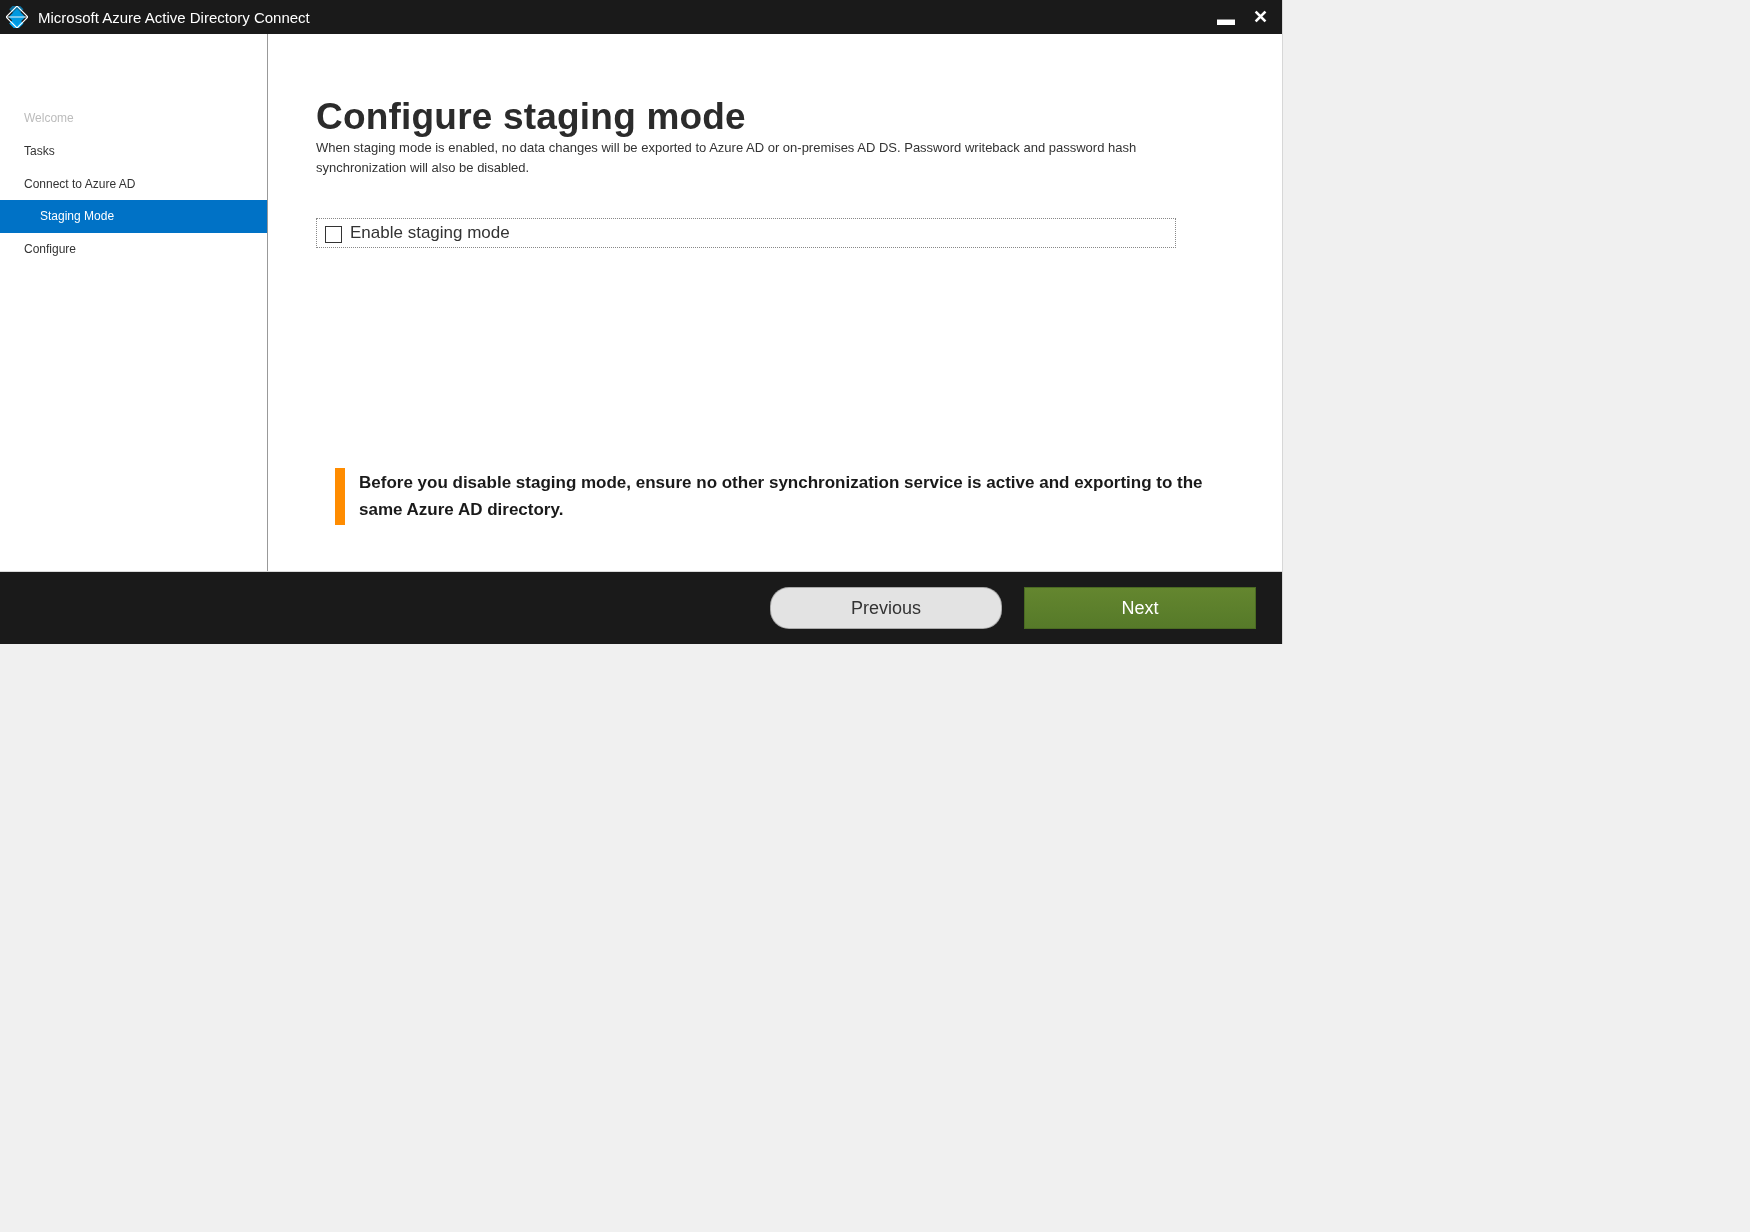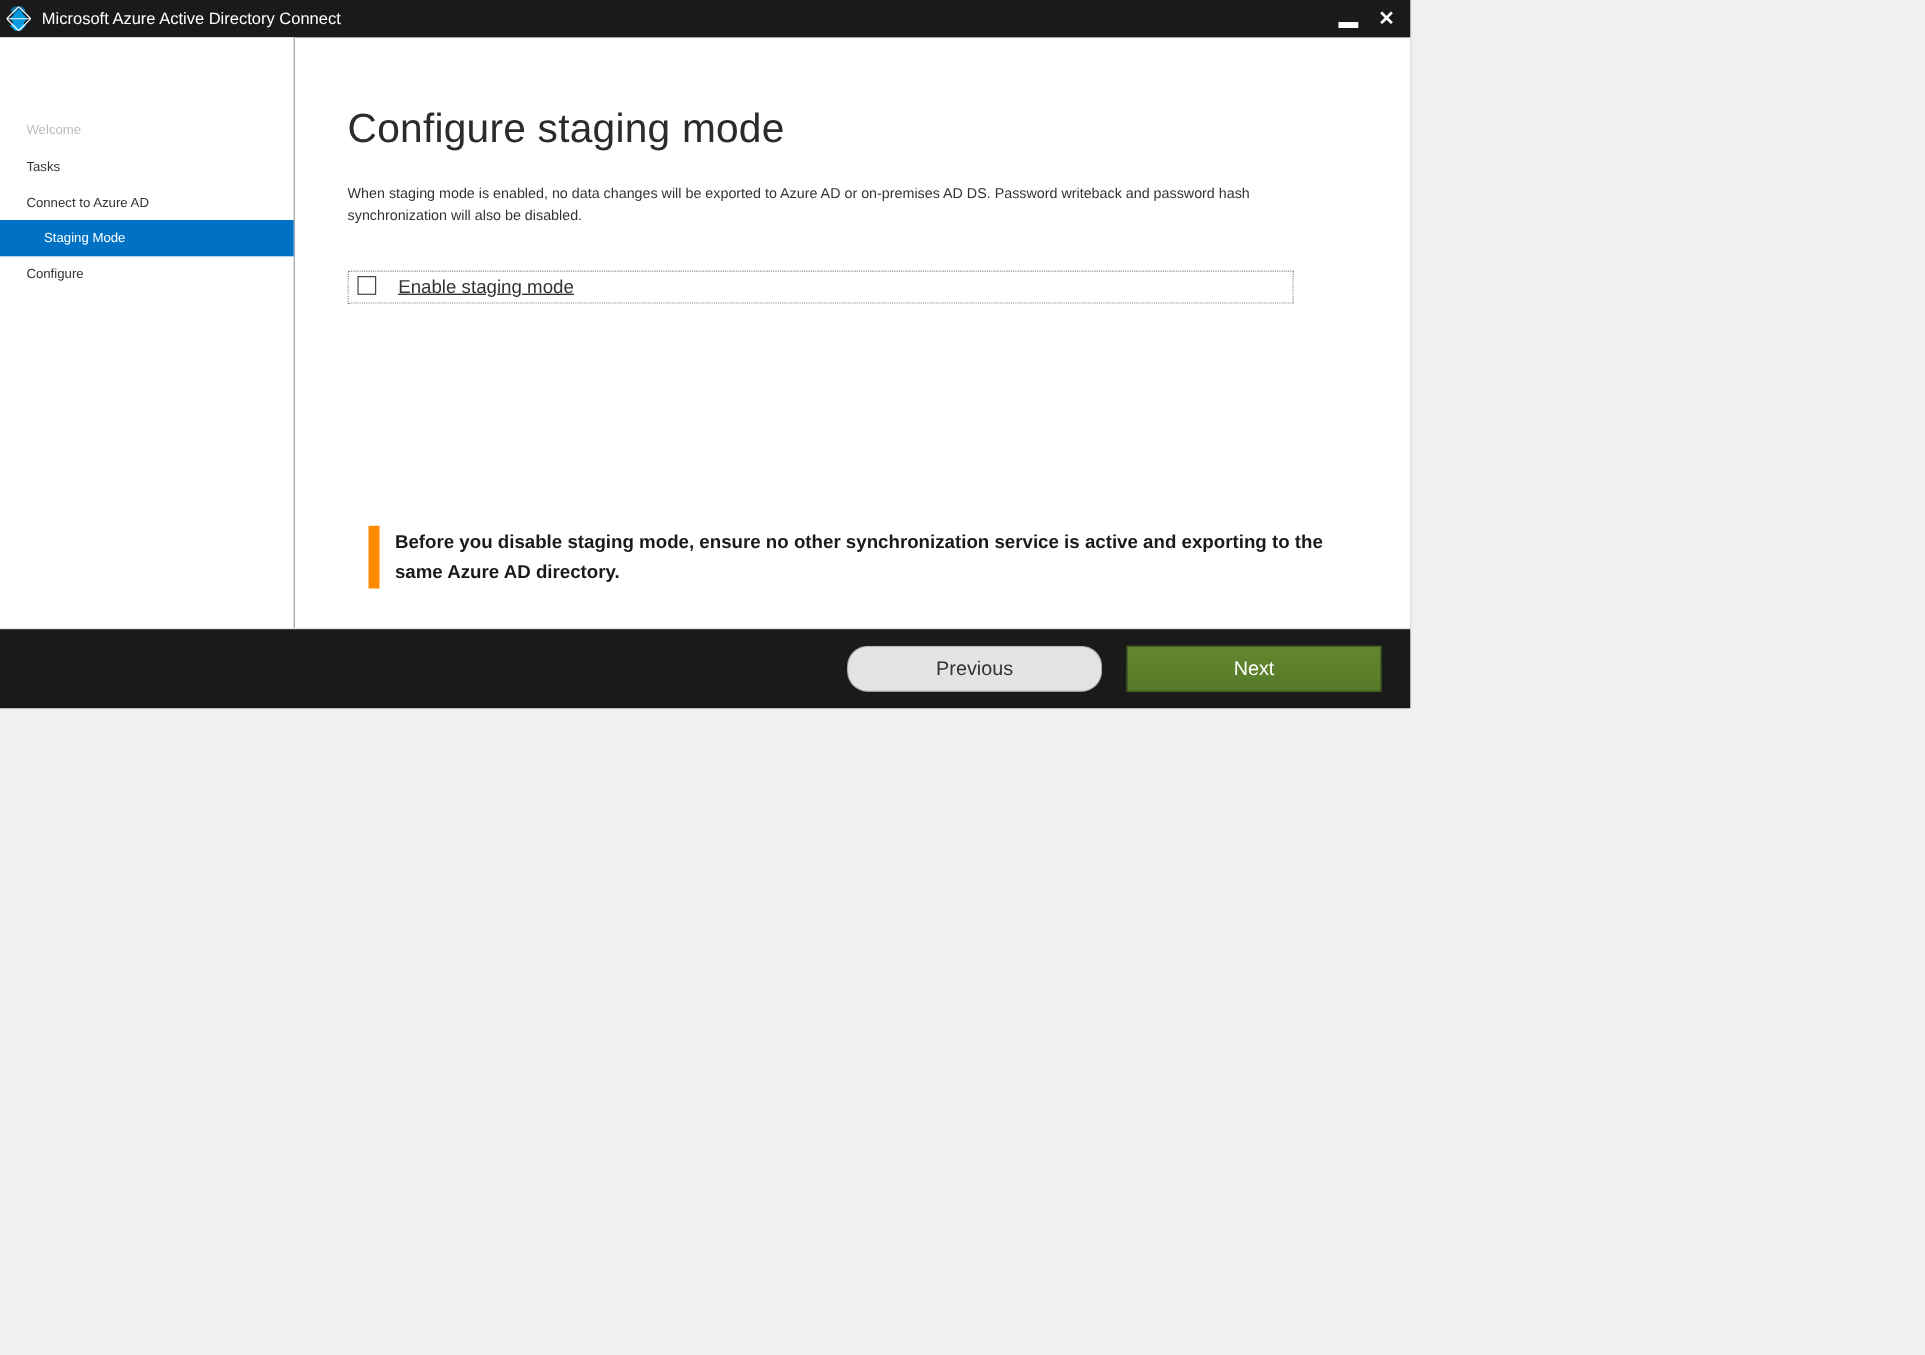--- a/index.html
+++ b/index.html
@@ -88,59 +88,57 @@
     }
     .main {
       flex: 1;
       padding: 62px 48px 20px 48px;
       display: flex;
       flex-direction: column;
       position: relative;
     }
     .page-title {
       font-size: 37px;
-      font-weight: 400;
+      font-weight: 700;
       color: #2b2b2b;
-      margin-bottom: 28px;
       letter-spacing: 0.2px;
     }
     .page-desc {
       font-size: 13px;
       color: #333;
       line-height: 1.55;
       margin-bottom: 40px;
       max-width: 870px;
     }
     .checkbox-row {
       border: 1px dotted #888;
       padding: 4px 8px;
       display: flex;
-      align-items: flex-start;
-      gap: 20px;
+      align-items: flex-end;
+      gap: 8px;
       max-width: 860px;
-      text-decoration: underline;
     }
     .checkbox-box {
       width: 17px;
       height: 17px;
       border: 1.5px solid #333;
       flex-shrink: 0;
       background: #fff;
     }
     .checkbox-label {
       font-size: 17px;
       color: #333;
     }
     .spacer {
       flex: 1;
     }
     .warning-box {
       display: flex;
       align-items: stretch;
-      margin-bottom: 16px;
+      margin-bottom: 26px;
       max-width: 960px;
       padding-left: 19px;
     }
     .warning-bar {
       width: 10px;
       background: #ff8c00;
       flex-shrink: 0;
       margin-right: 14px;
     }
     .warning-text {

